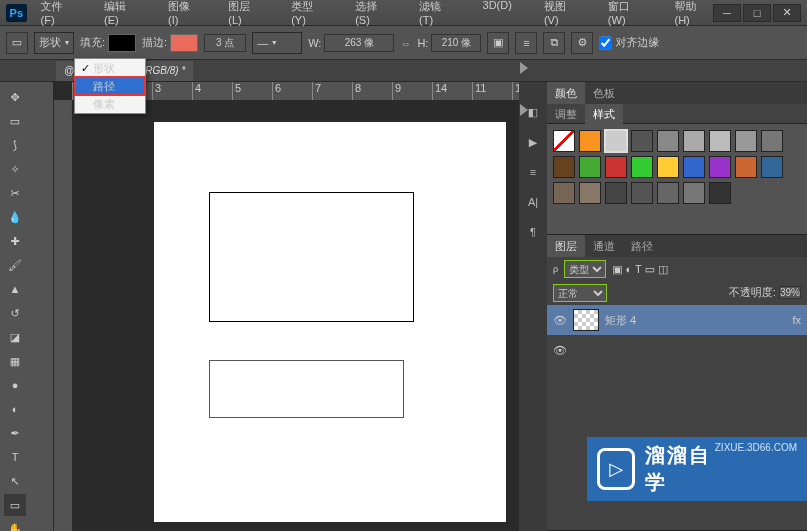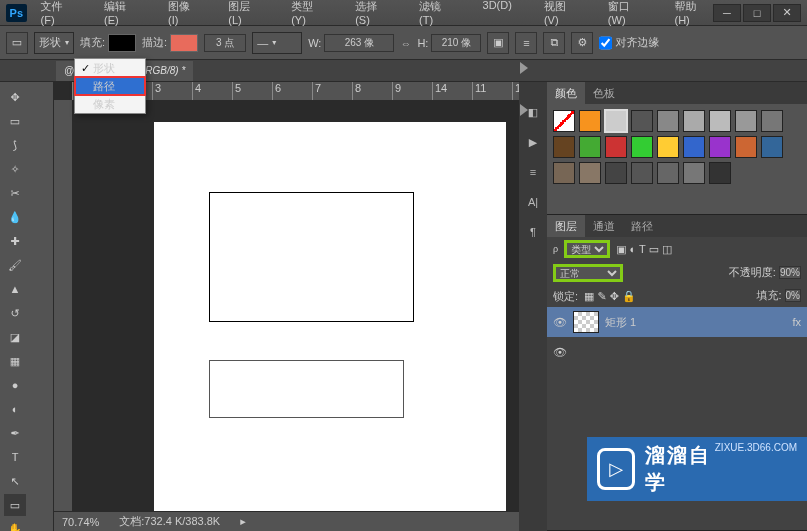--- a/index.html
+++ b/index.html
@@ -58,21 +58,21 @@
 .layer-row .eye{width:14px}
 .layer-thumb{width:26px;height:22px;background:repeating-conic-gradient(#ccc 0 25%,#fff 0 50%) 0 0/8px 8px;border:1px solid #222}
 .layer-row.bg-row{background:#424242}
 .watermark{position:absolute;right:0;bottom:30px;width:220px;height:64px;background:#2a6ab0;display:flex;align-items:center;gap:10px;padding:0 10px;z-index:60}
 .wm-ring{width:42px;height:42px;border:3px solid #fff;border-radius:8px;display:flex;align-items:center;justify-content:center;color:#fff;font-size:18px}
 .wm-text{display:flex;flex-direction:row}
 .wm-cn{color:#fff;font-size:20px;font-weight:bold;letter-spacing:2px}
 .wm-url{color:#cfe3ff;font-size:10px}
 .little-arrows{position:absolute;top:62px;left:520px;display:flex;flex-direction:column;gap:30px}
 .la{width:0;height:0;border-top:6px solid transparent;border-bottom:6px solid transparent;border-left:8px solid #999}
-select,input{background:#535353;border:3px solid #84cc16;color:#ccc;height:18px;font-size:10px}
+select,input{background:#535353;border:1px solid #84cc16;color:#ccc;height:18px;font-size:10px}
 </style>
 </head>
 <body>
 
 <div class="titlebar">
   <div class="ps-logo">Ps</div>
   <div class="menu-items">
     <span>文件(F)</span>
     <span>编辑(E)</span>
     <span>图像(I)</span>
@@ -169,42 +169,41 @@
       <span>9</span>
       <span>14</span>
       <span>11</span>
       <span>12</span>
     </div>
     <div class="ruler-v"></div>
     <div class="canvas">
       <div class="rect1"></div>
       <div class="rect2"></div>
     </div>
-    <div class="statusbar">
-      <span>70.74%</span>
-      <span>文档:732.4 K/383.8K</span>
-      <span>▸</span>
-    </div>
   </div>
 
   <div class="vtabs">
     <div class="vtab">◧</div>
     <div class="vtab">▶</div>
     <div class="vtab">≡</div>
     <div class="vtab">A|</div>
     <div class="vtab">¶</div>
   </div>
 
   <div class="panels">
     <div class="stack">
 
       <div class="panel">
         <div class="tab-row">
           <div class="tab act">颜色</div>
           <div class="tab">色板</div>
+        </div>
+        <div class="subtab-row">
+          <div class="subtab">调整</div>
+          <div class="subtab act">样式</div>
         </div>
         <div class="styles-body" id="styles-grid">
             <div class="sw" style="background: linear-gradient(135deg, rgb(255, 255, 255) 45%, rgb(255, 0, 0) 45%, rgb(255, 0, 0) 55%, rgb(255, 255, 255) 55%);"></div>
             <div class="sw" style="background: rgb(247, 147, 30);"></div>
             <div class="sw" style="background: rgb(204, 204, 204); outline: rgb(221, 221, 221) solid 2px; outline-offset: -1px;"></div>
             <div class="sw" style="background: rgb(85, 85, 85);"></div>
             <div class="sw" style="background: rgb(136, 136, 136);"></div>
             <div class="sw" style="background: rgb(170, 170, 170);"></div>
             <div class="sw" style="background: rgb(187, 187, 187);"></div>
             <div class="sw" style="background: rgb(153, 153, 153);"></div>
@@ -234,34 +233,28 @@
           <div class="tab">通道</div>
           <div class="tab">路径</div>
         </div>
         <div class="layers-body">
           <div class="lay-opts">
             <span style="font-size:9px">ρ</span>
             <select><option>类型</option></select>
             <span>▣ ◐ T ▭ ◫</span>
           </div>
           <div class="lay-opts2">
-            <select style="width:70px"><option>正常</option></select>
+            <select style="width:54px"><option>正常</option></select>
             <span><span>不透明度:</span>
-              <span class="numfield" style="width:40px">90%</span></span>
-          </div>
-          <div class="lay-lock">
-            <span>锁定:</span>
-            <span>▦ ✎ ✥ 🔒</span>
-            <span style="margin-left:auto"><span>填充:</span>
-              <span class="numfield" style="width:34px">0%</span></span>
+              <span class="numfield" style="width:40px">39%</span></span>
           </div>
           <div class="layer-row">
             <span class="eye">👁</span>
             <div class="layer-thumb"></div>
-            <span>矩形 1</span>
+            <span>矩形 4</span>
             <span style="margin-left:auto;">fx</span>
           </div>
           <div class="layer-row bg-row">
             <span class="eye">👁</span>
           </div>
         </div>
       </div>
     </div>
   </div>
 

